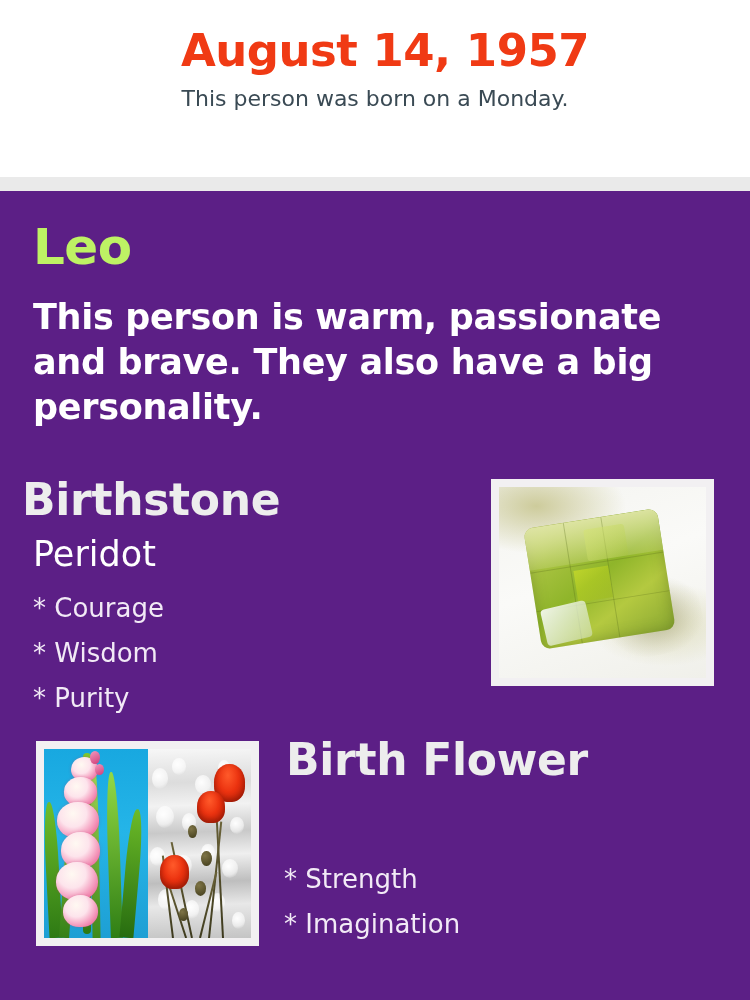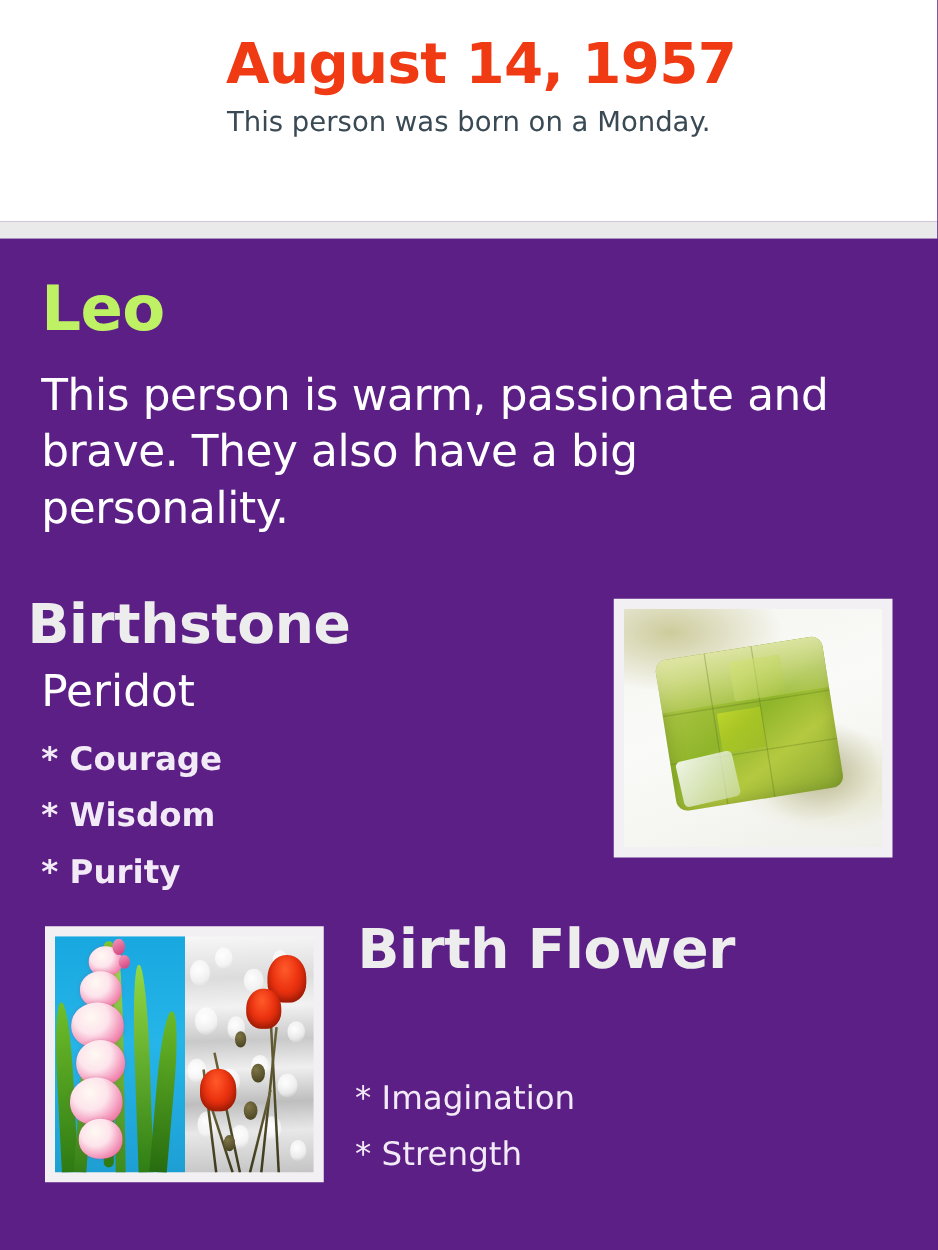--- a/index.html
+++ b/index.html
@@ -62,42 +62,41 @@
   
   .zodiac-title {
     position:absolute; left:33px; top:222px;
     font-size:50px; font-weight:bold;
     color:#bef264; line-height:1;
     letter-spacing:-0.5px;
   }
   .zodiac-desc {
     position:absolute; left:33px; top:295px;
     width:660px;
-    font-size:35px; font-weight:normal;
+    font-size:35px; font-weight:bold;
     color:#FFFFFF; line-height:1.28;
     letter-spacing:-0.3px;
   }
 
   
   .stone-title {
     position:absolute; left:22px; top:478px;
     font-size:44px; font-weight:bold;
     color:#EDEDED; line-height:1;
     letter-spacing:-0.3px;
   }
   .stone-name {
     position:absolute; left:33px; top:537px;
     font-size:35px; font-weight:normal;
     color:#FFFFFF; line-height:1;
   }
   .stone-traits {
     position:absolute; left:33px; top:586px;
     font-size:26px; color:#F2EAF6;
     line-height:1.73;
-    font-weight:bold;
   }
   .stone-traits .trait { white-space:nowrap; }
 
   
   .flower-title {
     position:absolute; left:286px; top:738px;
     font-size:44px; font-weight:bold;
     color:#EDEDED; line-height:1;
     letter-spacing:-0.3px;
   }
@@ -349,19 +348,19 @@
         <div class="podbud" style="left:52%; top:54%; width:10%; height:8%;"></div>
         <div class="podbud" style="left:46%; top:70%; width:11%; height:8%;"></div>
         <div class="podbud" style="left:30%; top:84%; width:9%;  height:7%;"></div>
       </div>
 
     </div>
   </div>
 
   <div class="flower-title">Birth Flower</div>
   <div class="flower-traits">
+    <div class="trait">* Strength</div>
     <div class="trait">* Imagination</div>
-    <div class="trait">* Strength</div>
   </div>
 
   <div class="footer-fill"></div>
 
 </div>
 
 </body></html>

